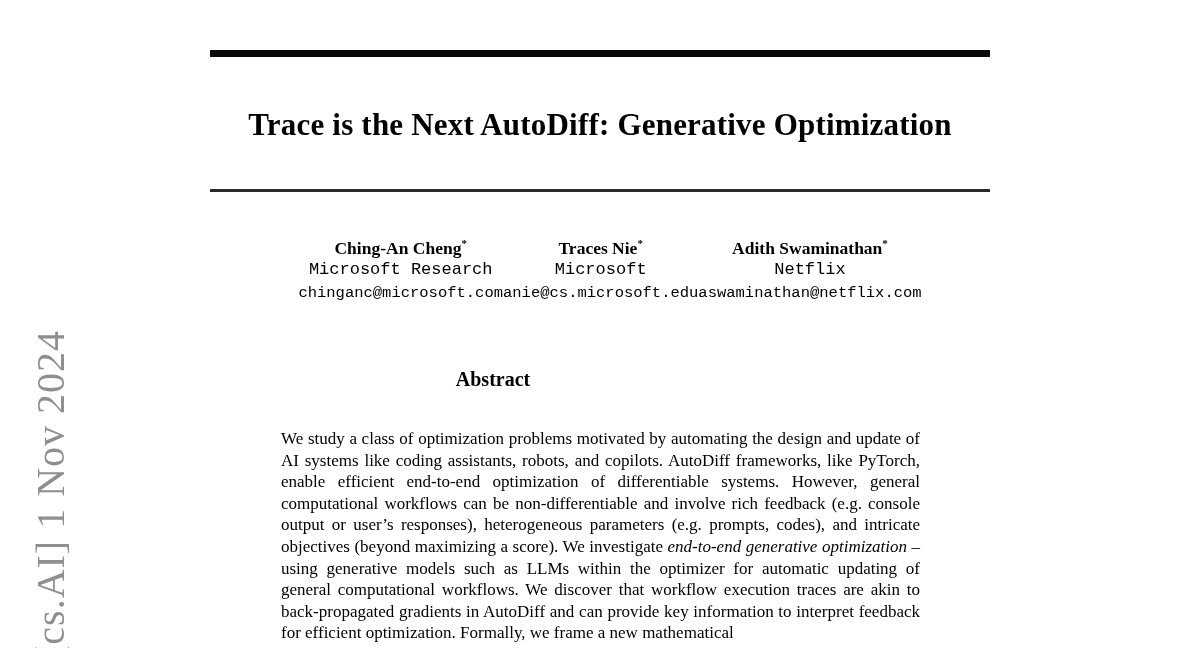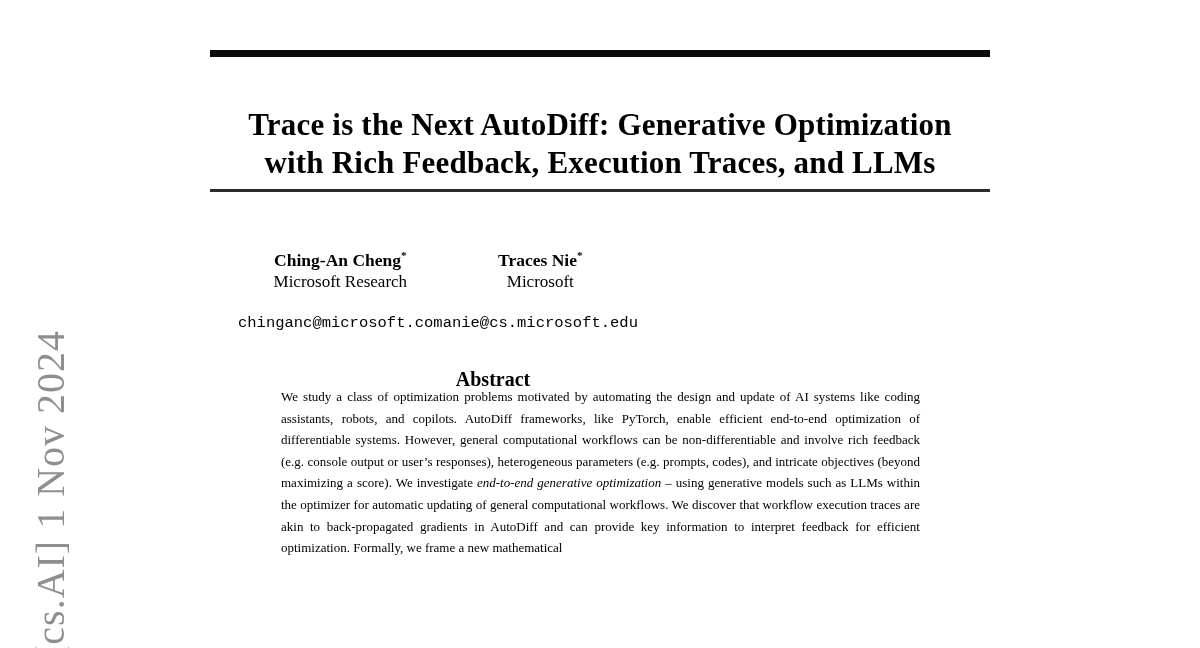--- a/index.html
+++ b/index.html
@@ -43,62 +43,63 @@
     position: absolute;
     left: 210px;
     top: 189px;
     width: 780px;
     height: 3px;
     background: #2b2b2b;
   }
   .authors {
     position: absolute;
     left: 238px;
-    top: 244px;
+    top: 232px;
     width: 744px;
     display: flex;
-    justify-content: flex-start;
+    justify-content: center;
   }
   .author {
     text-align: center;
   }
   .author-name {
     font-weight: bold;
     font-size: 17.5px;
     line-height: 22px;
   }
   .author-name sup {
     font-size: 11px;
   }
   .author-affil {
     font-size: 17px;
     line-height: 22px;
+    font-family: Liberation Mono, monospace;
   }
   .author-email {
     font-family: "Liberation Mono", monospace;
     font-size: 15.5px;
     line-height: 21px;
-    margin-top: 20px;
+    margin-top: 2px;
     white-space: nowrap;
   }
   .abstract-heading {
     position: absolute;
     left: 0;
     width: 986px;
     top: 368px;
     text-align: center;
     font-weight: bold;
     font-size: 20px;
   }
   .abstract-body {
     position: absolute;
     left: 281px;
-    top: 386px;
+    top: 428px;
     width: 639px;
-    font-size: 13px;
+    font-size: 17px;
     line-height: 21.6px;
     text-align: justify;
   }
   .abstract-body .italic {
     font-style: italic;
   }
   .arxiv-stamp {
     position: absolute;
     left: 27px;
     top: 659px;
@@ -113,34 +114,39 @@
 </style>
 </head>
 <body>
 
 <div class="page">
 
   <div class="arxiv-stamp">[cs.AI] 1 Nov 2024</div>
 
   <div class="top-bar"></div>
 
-  <h1 class="paper-title"><span>Trace is the Next AutoDiff: Generative Optimization</span><br><span>with Rich Feedback, Execution Traces, and LLMs</span></h1>
+  <h1 class="paper-title"><span>Trace is the Next AutoDiff: Generative Optimization</span><br></h1>
 
   <div class="title-rule"></div>
 
   <div class="authors">
     <div class="author">
       <div class="author-name"><span>Ching-An Cheng</span><sup>*</sup></div>
       <div class="author-affil">Microsoft Research</div>
       <div class="author-email">chinganc@microsoft.com</div>
     </div>
     <div class="author">
       <div class="author-name"><span>Traces Nie</span><sup>*</sup></div>
       <div class="author-affil">Microsoft</div>
       <div class="author-email">anie@cs.microsoft.edu</div>
     </div>
+    <div class="author">
+      <div class="author-name"><span>Adith Swaminathan</span><sup>*</sup></div>
+      <div class="author-affil">Netflix</div>
+      <div class="author-email">aswaminathan@netflix.com</div>
+    </div>
   </div>
 
   <div class="abstract-heading">Abstract</div>
 
   <div class="abstract-body"><span>We study a class of optimization problems motivated by automating the design and update of AI systems like coding assistants, robots, and copilots. AutoDiff frameworks, like PyTorch, enable efficient end-to-end optimization of differentiable systems. However, general computational workflows can be non-differentiable and involve rich feedback (e.g. console output or user’s responses), heterogeneous parameters (e.g. prompts, codes), and intricate objectives (beyond maximizing a score). We investigate </span><span class="italic">end-to-end generative optimization</span><span> – using generative models such as LLMs within the optimizer for automatic updating of general computational workflows. We discover that workflow execution traces are akin to back-propagated gradients in AutoDiff and can provide key information to interpret feedback for efficient optimization. Formally, we frame a new mathematical</span></div>
 
 </div>
 
 </body></html>

